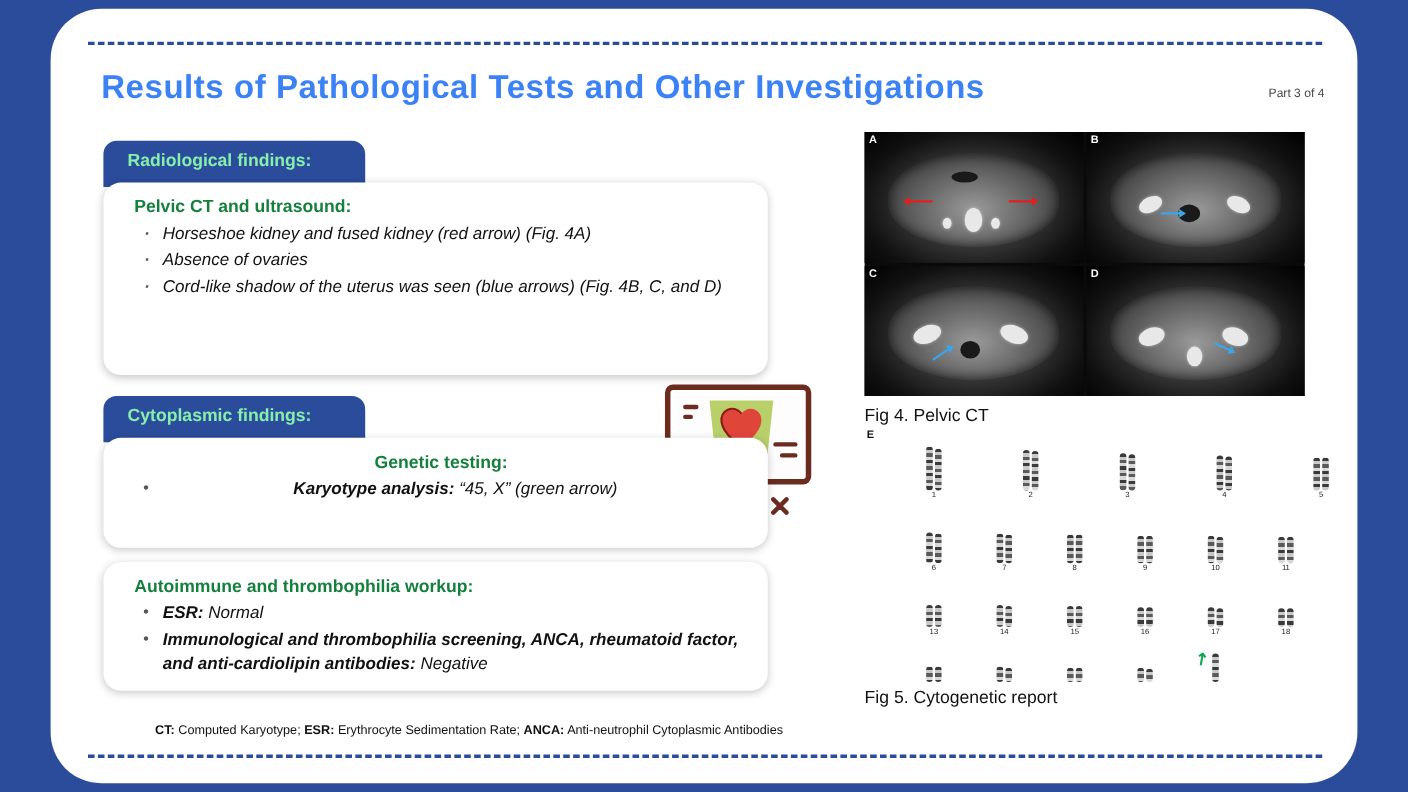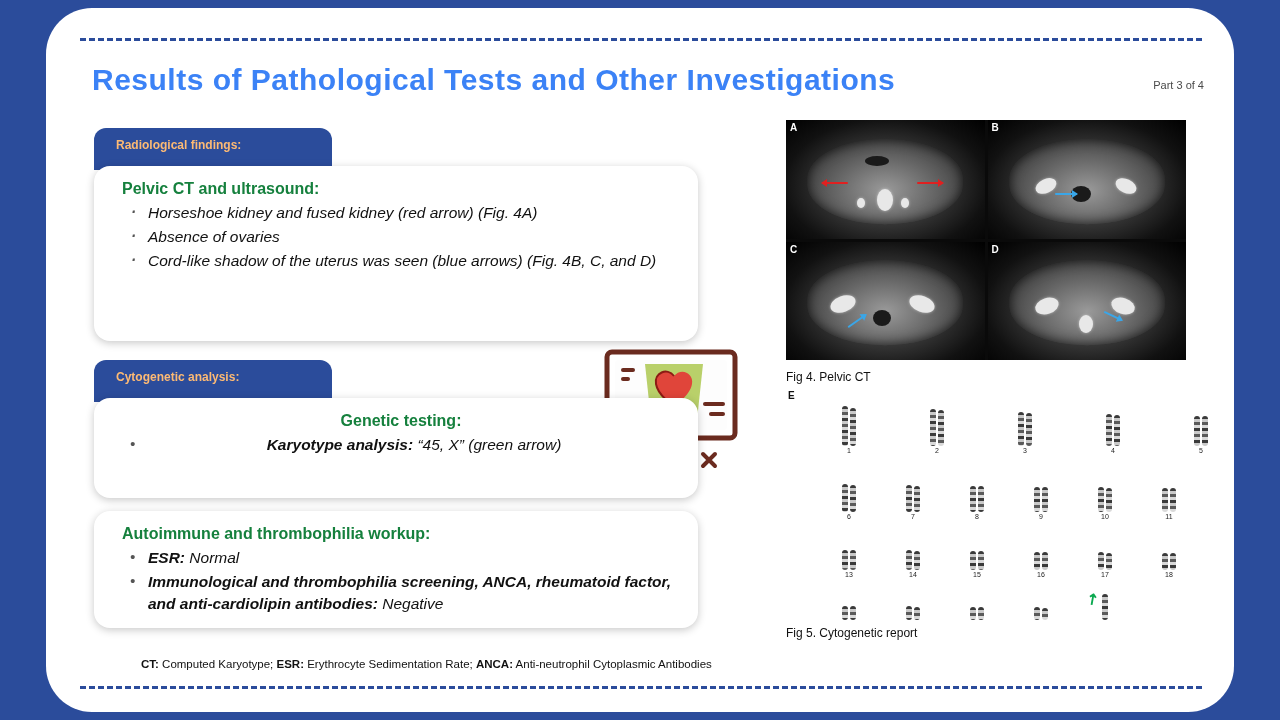--- a/index.html
+++ b/index.html
@@ -45,22 +45,22 @@
     right: 30px;
     top: 71px;
     font-size: 11px;
     color: #4a4a4a;
   }
 
   
   .tab {
     position: absolute;
     background: #2b4c9b;
-    color: #fdba74;
-    font-size: 12px;
+    color: #86efac;
+    font-size: 16px;
     font-weight: bold;
     border-radius: 12px 12px 0 0;
     padding: 10px 18px 14px 22px;
     box-sizing: border-box;
   }
   .tab-radiological { left: 48px; top: 120px; width: 238px; height: 42px; }
   .tab-cytogenetic  { left: 48px; top: 352px; width: 238px; height: 42px; }
 
   .card {
     position: absolute;
@@ -191,21 +191,21 @@
     border-top: 4px solid transparent;
     border-bottom: 4px solid transparent;
   }
   .arrow-red.flip::after {
     right: auto; left: -1px;
     border-left: none;
     border-right: 6px solid #e02020;
   }
   .fig-caption {
     position: absolute;
-    font-size: 12px;
+    font-size: 16px;
     color: #111111;
   }
   .cap-ct { left: 740px; top: 362px; }
   .cap-karyo { left: 740px; top: 618px; }
 
   .fig-karyo {
     position: absolute;
     left: 740px;
     top: 382px;
     width: 440px;
@@ -302,21 +302,21 @@
       <rect x="104" y="56" width="22" height="4" rx="2" fill="#6b2b1f"></rect>
       <rect x="110" y="66" width="16" height="4" rx="2" fill="#6b2b1f"></rect>
       <rect x="68" y="92" width="5" height="30" fill="#6b2b1f"></rect>
       <rect x="52" y="119" width="38" height="5" rx="2" fill="#6b2b1f"></rect>
       <circle cx="42" cy="114" r="3" fill="#6b2b1f"></circle>
       <path d="M104 108 l12 12 M116 108 l-12 12" stroke="#6b2b1f" stroke-width="4" stroke-linecap="round"></path>
     </svg>
   </div>
 
   <div class="tab tab-cytogenetic">
-    <span>Cytogenetic analysis:</span>
+    <span>Cytoplasmic findings:</span>
   </div>
 
   <div class="card card-cytogenetic">
     <div class="card-inner">
       <div class="card-heading">Genetic testing:</div>
       <ul class="bullets">
         <li><b>Karyotype analysis:</b><span> “45, X” (green arrow)</span></li>
       </ul>
     </div>
 

